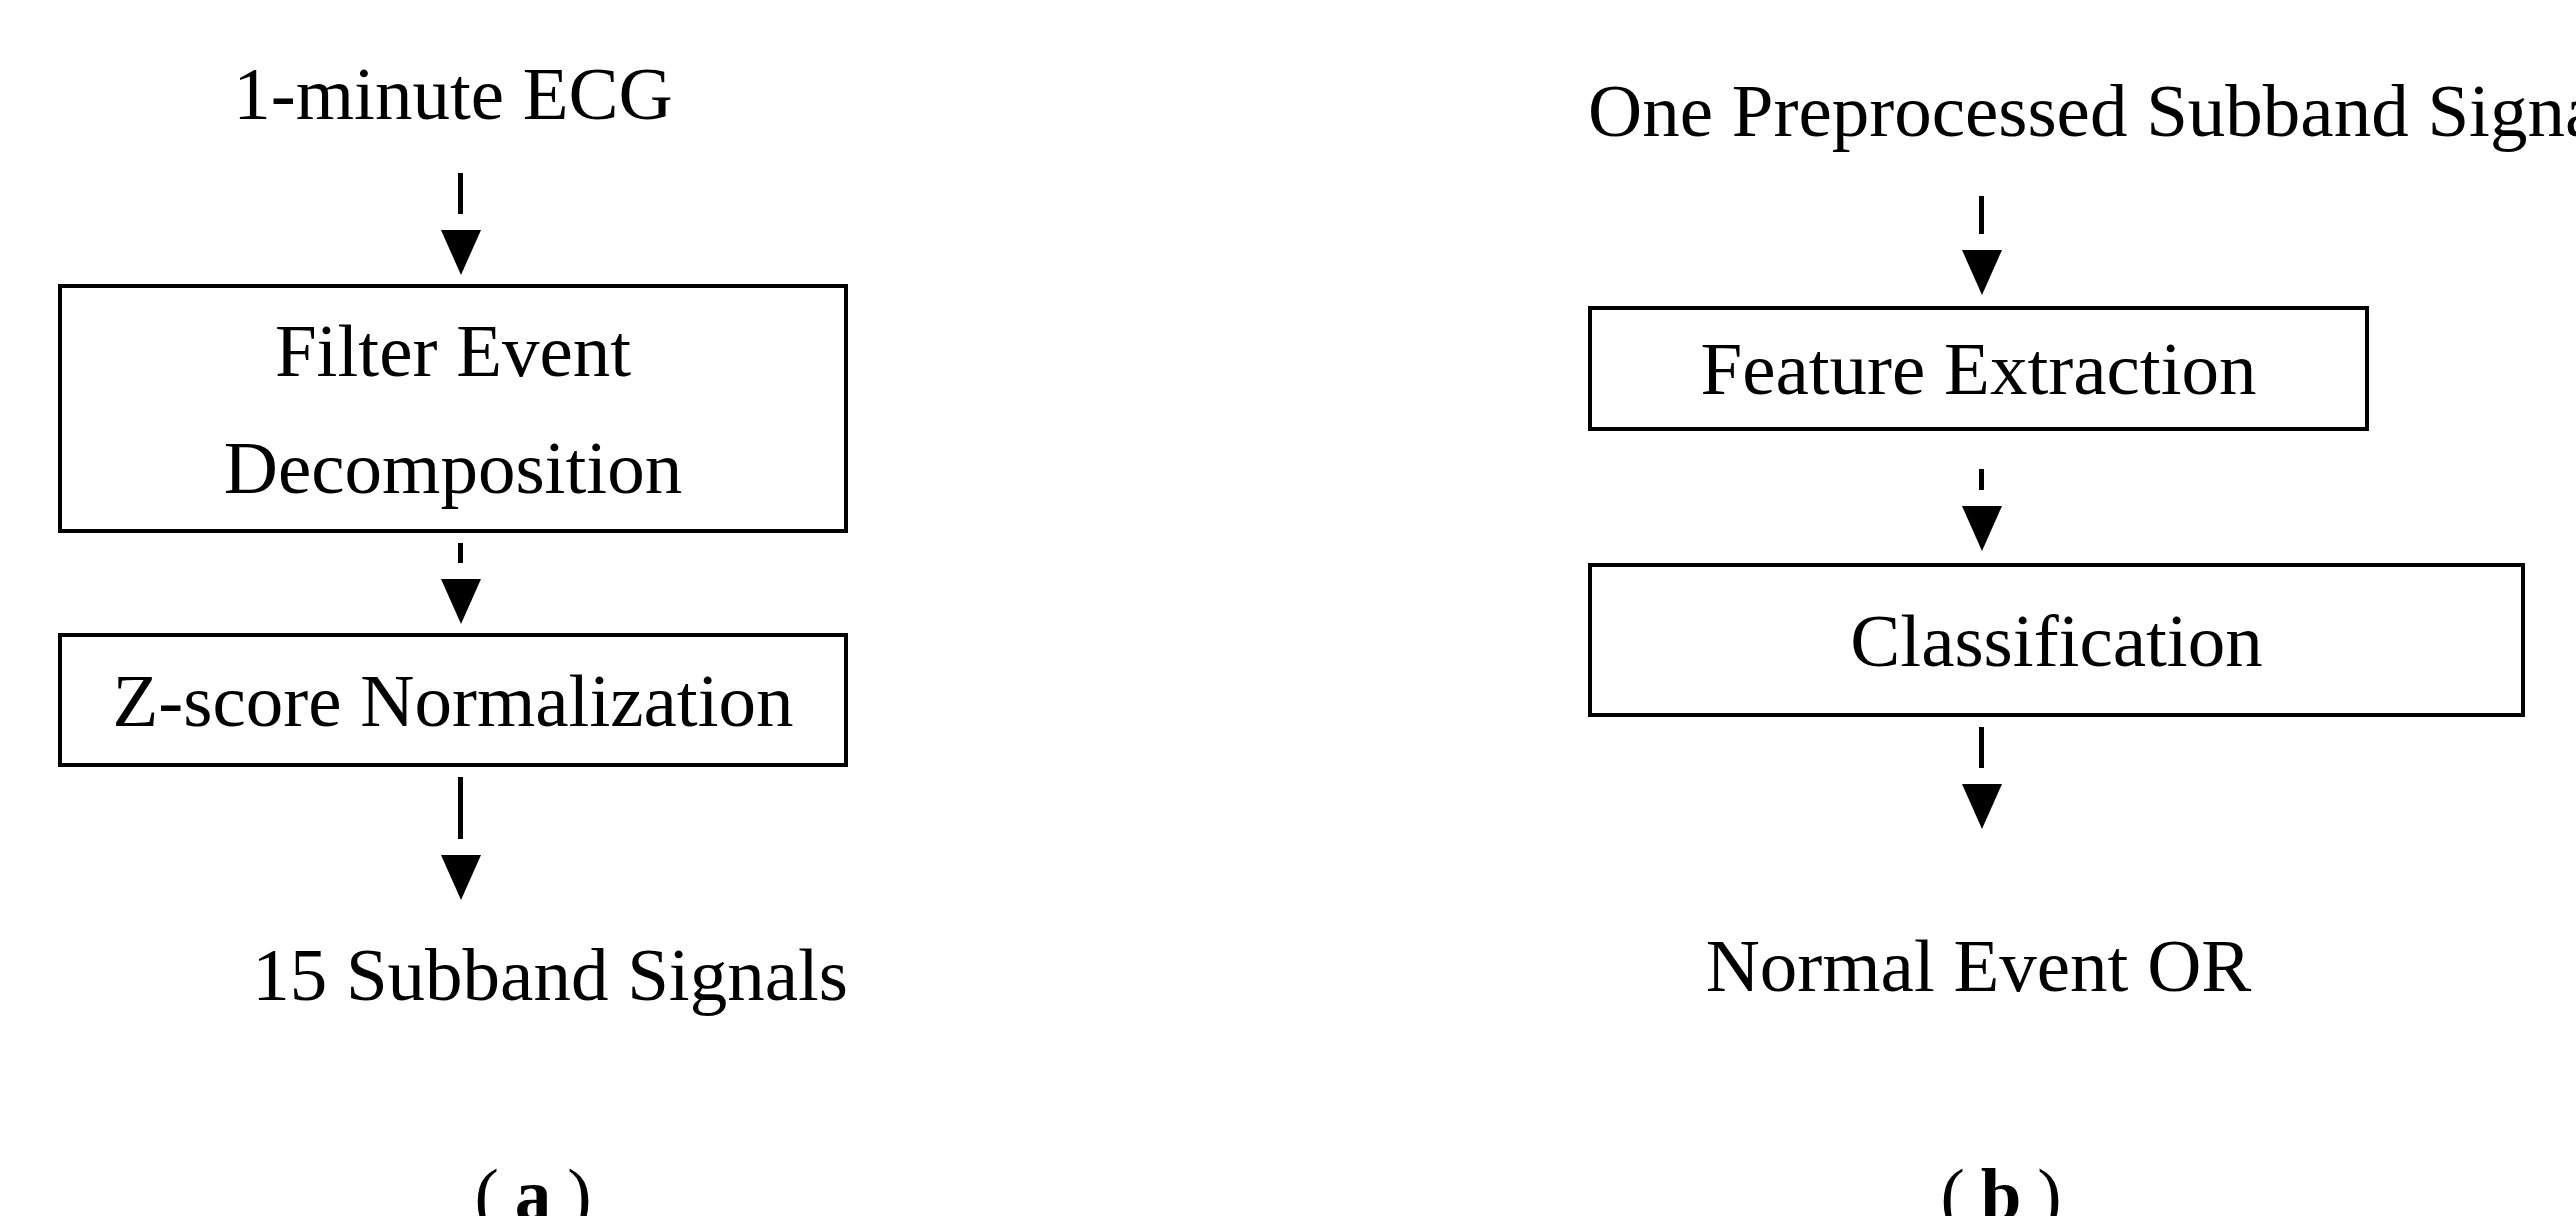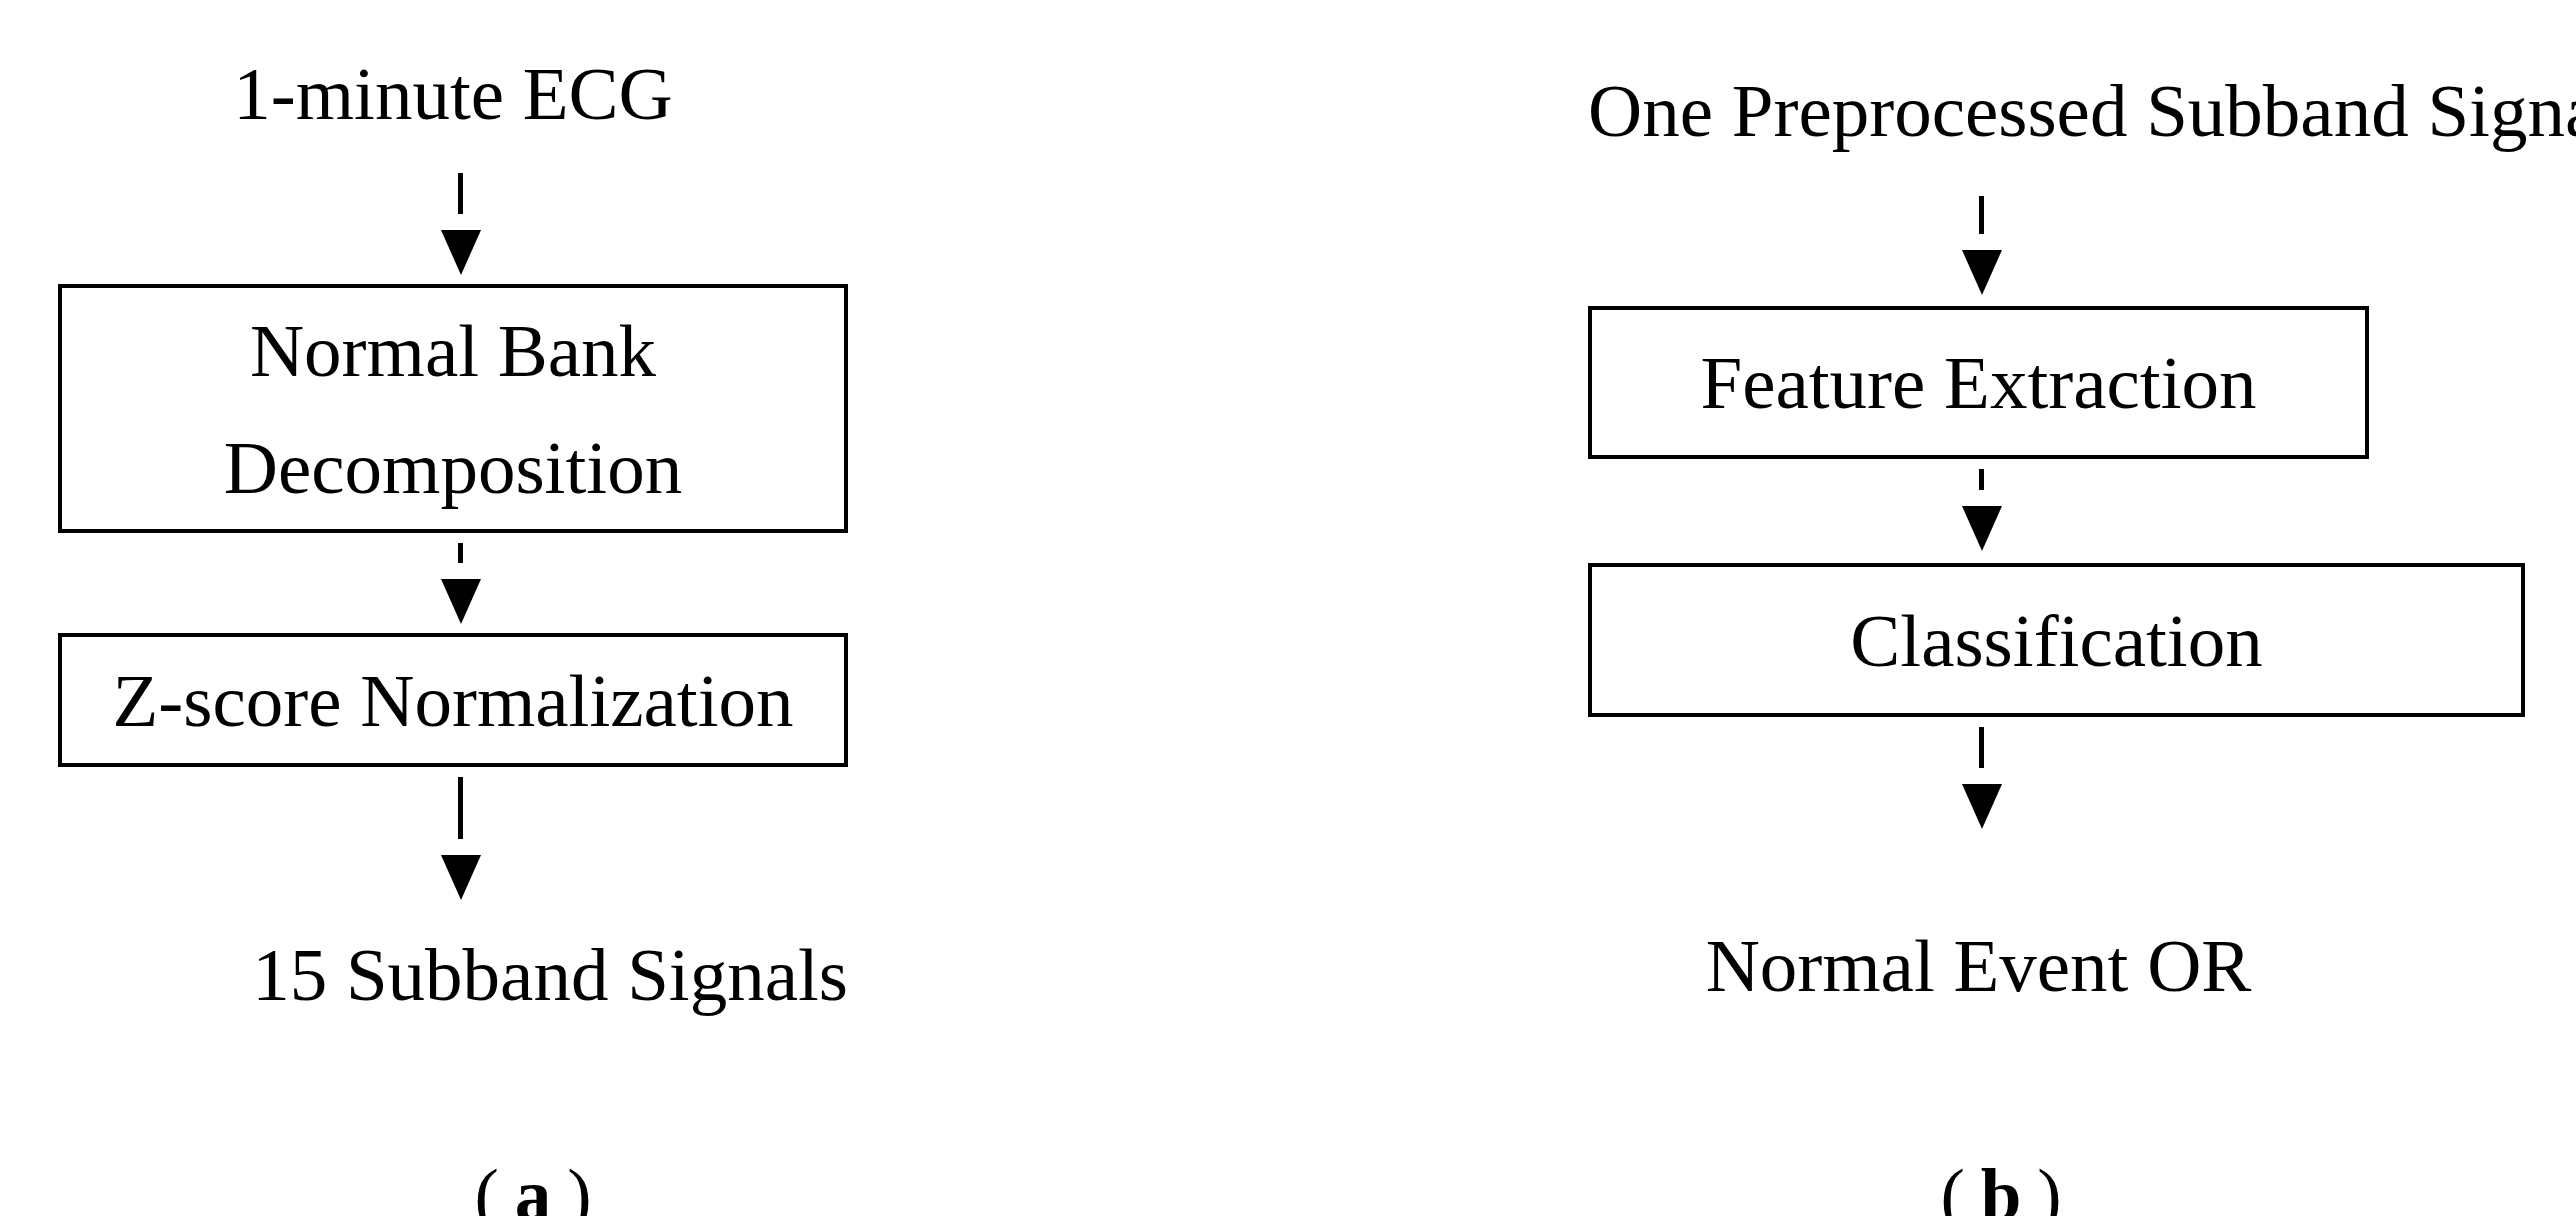--- a/index.html
+++ b/index.html
@@ -81,21 +81,21 @@
 
   <section>
     <div class="flow-text" style="left:26px; top:11.3px; width:790px;">1-minute ECG</div>
 
     <div class="arrow" style="left:409px; top:133px; height:118px;">
       <div class="stem"></div>
       <div class="head"></div>
     </div>
 
     <div class="flow-box" style="left:26px; top:252px; width:790px; height:249px;">
-      <div>Normal Bank</div>
+      <div>Filter Event</div>
       <div>Decomposition</div>
     </div>
 
     <div class="arrow" style="left:409px; top:503px; height:97px;">
       <div class="stem"></div>
       <div class="head"></div>
     </div>
 
     <div class="flow-box" style="left:26px; top:601px; width:790px; height:134px;">
       <div>Z-score Normalization</div>
@@ -114,21 +114,21 @@
   </section>
 
   <section>
     <div class="flow-text" style="left:1556px; top:28px; width:781px;">One Preprocessed Subband Signal</div>
 
     <div class="arrow" style="left:1930px; top:156px; height:115px;">
       <div class="stem"></div>
       <div class="head"></div>
     </div>
 
-    <div class="flow-box" style="left:1556px; top:274px; width:781px; height:153px;">
+    <div class="flow-box" style="left:1556px; top:274px; width:781px; height:125px;">
       <div>Feature Extraction</div>
     </div>
 
     <div class="arrow" style="left:1930px; top:429px; height:98px;">
       <div class="stem"></div>
       <div class="head"></div>
     </div>
 
     <div class="flow-box" style="left:1556px; top:531px; width:937px; height:154px;">
       <div>Classification</div>

